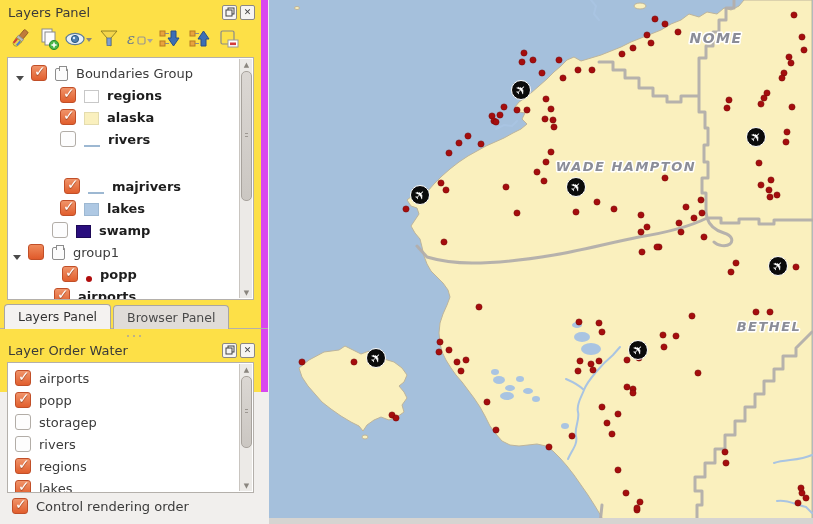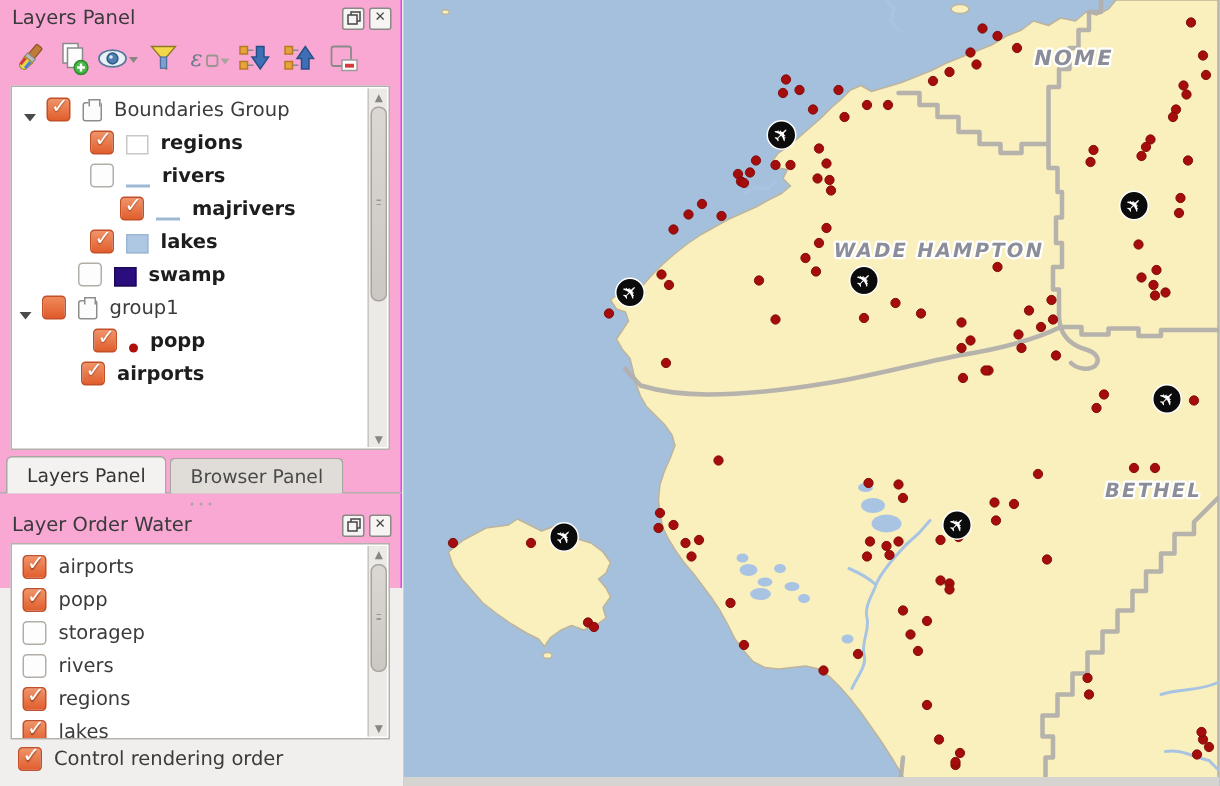--- a/index.html
+++ b/index.html
@@ -1,21 +1,21 @@
 <!DOCTYPE html>
 <html><head>
 <meta charset="utf-8">
 <style>
   html,body{margin:0;padding:0;background:#b9b5b0;}
   *{box-sizing:border-box;}
   #app{position:relative;width:813px;height:524px;background:#f1efed;overflow:hidden;
        font-family:"DejaVu Sans","Liberation Sans",sans-serif;color:#3b3b3b;font-size:13px;}
 
   
-  #dock{position:absolute;left:0;top:0;width:268px;height:392px;background:#f9a8d4;border-right:1px solid #d946ef;}
+  #dock{position:absolute;left:0;top:0;width:268px;height:392px;background:#fde047;border-right:7px solid #d946ef;}
   .panel-title{display:flex;align-items:center;height:24px;padding:0 6px 0 8px;}
   .panel-title .t{flex:1;font-size:13px;color:#3a3a3a;}
   .win-btn{width:15px;height:15px;border:1px solid #8c8884;background:#f7f5f3;border-radius:2px;
            display:flex;align-items:center;justify-content:center;margin-left:3px;font-size:9px;color:#444;cursor:default;}
   
   #lp-toolbar{display:flex;align-items:center;height:30px;padding:0 4px;}
   .tb{width:30px;height:26px;display:flex;align-items:center;justify-content:center;}
   
   .listbox{position:absolute;left:7px;right:7px;background:#ffffff;border:1px solid #b4b0ab;overflow:hidden;}
   #tree-box{top:57px;height:243px;}
@@ -151,25 +151,30 @@
             <span class="cb checked"></span>
             <span class="group-icon"></span>
             <span class="lab">Boundaries Group</span>
           </div>
           <div class="tree-row" style="padding-left: 52px;">
             <span class="cb checked"></span>
             <span class="swatch rect" style="background: rgb(255, 255, 255); border: 1px solid rgb(200, 200, 200);"></span>
             <span class="lab bold">regions</span>
           </div>
           <div class="tree-row" style="padding-left: 52px;">
+            <span class="cb checked"></span>
+            <span class="swatch rect" style="background: rgb(250, 240, 190); border: 1px solid rgb(228, 220, 174);"></span>
+            <span class="lab bold">alaska</span>
+          </div>
+          <div class="tree-row" style="padding-left: 52px;">
             <span class="cb unchecked"></span>
             <span class="swatch line" style="background: rgb(157, 184, 210);"></span>
             <span class="lab bold">rivers</span>
           </div>
-          <div class="tree-row" style="padding-left: 72px;">
+          <div class="tree-row" style="padding-left: 56px; margin-top: 25px;">
             <span class="cb checked"></span>
             <span class="swatch line" style="background: rgb(157, 184, 210);"></span>
             <span class="lab bold">majrivers</span>
           </div>
           <div class="tree-row" style="padding-left: 52px;">
             <span class="cb checked"></span>
             <span class="swatch rect" style="background: rgb(174, 200, 227); border: 1px solid rgb(157, 184, 210);"></span>
             <span class="lab bold">lakes</span>
           </div>
           <div class="tree-row" style="padding-left: 44px;">

